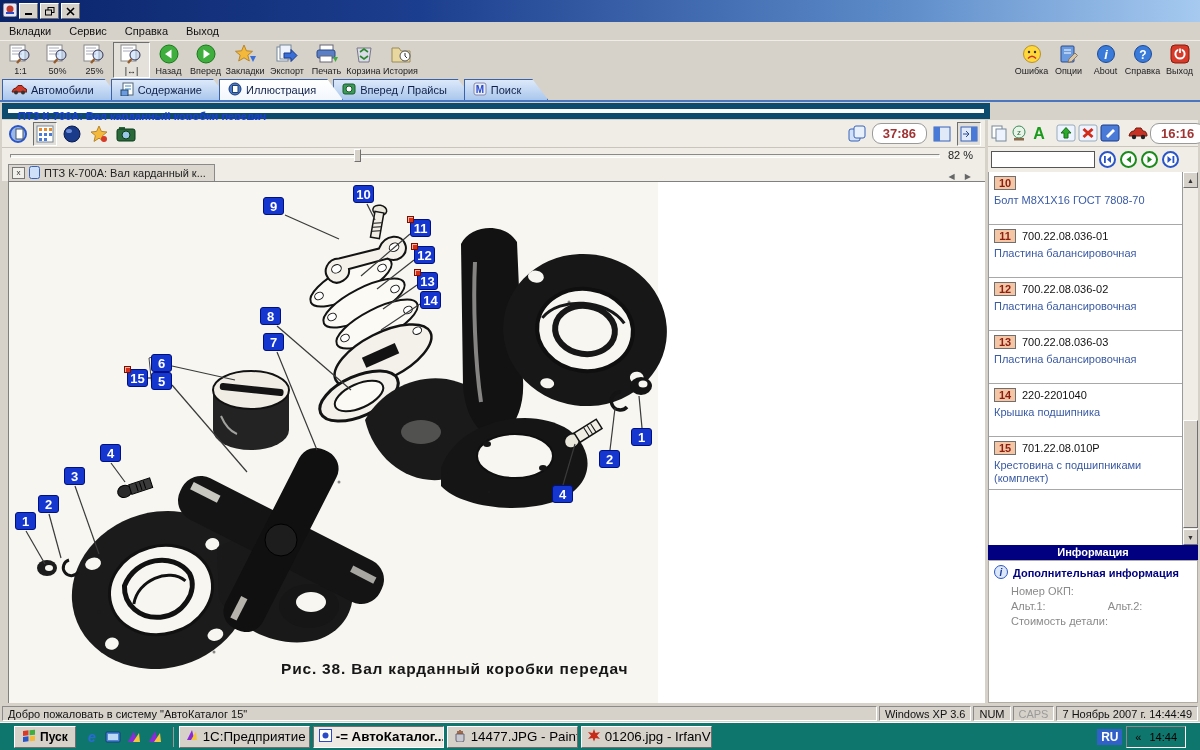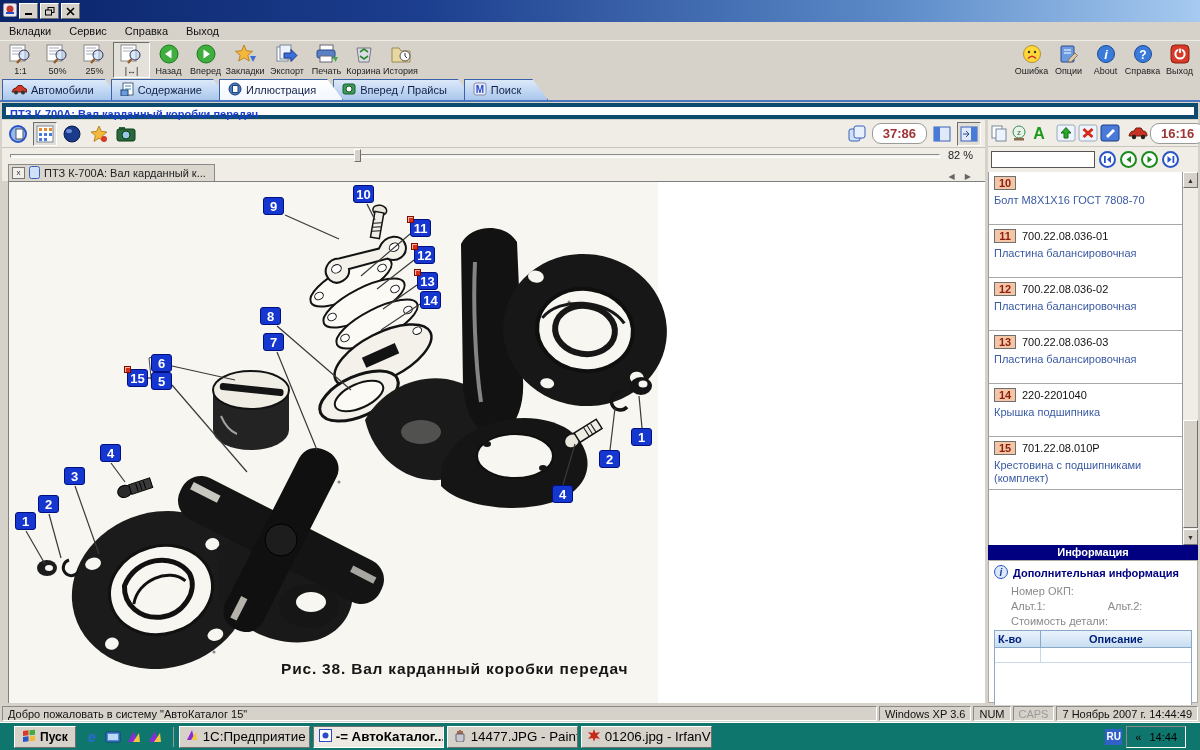--- a/index.html
+++ b/index.html
@@ -18,21 +18,21 @@
   .tb{width:37px;height:36px;display:flex;flex-direction:column;align-items:center;justify-content:flex-start;padding-top:1px;border:1px solid transparent}
   .tb .lab{font-size:9px;color:#222;line-height:10px;white-space:nowrap}
   .tb.pressed{border:1px solid;border-color:#6f6f6f #fff #fff #6f6f6f;background:#e4e1da}
   .tb.wide{width:42px}
   .tbspring{flex:1}
   
   .tabstrip{position:absolute;left:0;top:79px;width:1200px;height:23px;background:#d6d2ca;border-bottom:2px solid #4a76c0;display:flex;align-items:flex-end;padding-left:2px}
   .tab{height:21px;display:flex;align-items:center;gap:4px;padding:0 26px 0 8px;background:linear-gradient(#dde9fa,#a9c7ec);border:1px solid #3a62a8;border-bottom:none;clip-path:polygon(0 0,calc(100% - 16px) 0,100% 100%,0 100%);margin-right:-10px;font-size:11px;color:#10204a}
   .tab.active{background:linear-gradient(#ffffff,#f2f7fd);font-weight:normal;z-index:3;position:relative}
   
-  .headerbar{position:absolute;left:2px;top:103px;width:1196px;height:16px;background:#fdfdfd;border:4px solid #0c4a6e;color:#1a3fd0;font-weight:bold;padding:1px 4px;white-space:nowrap}
+  .headerbar{position:absolute;left:2px;top:103px;width:988px;height:16px;background:#fdfdfd;border:6px solid #0c4a6e;color:#1a3fd0;font-weight:bold;padding:1px 10px;white-space:nowrap}
   
   .lefttools{position:absolute;left:2px;top:120px;width:983px;height:28px;background:#efede6;border-bottom:1px solid #c9c5bc;display:flex;align-items:center;padding:0 4px;gap:3px}
   .cico{width:24px;height:24px;display:flex;align-items:center;justify-content:center;border:1px solid transparent}
   .cico.pressed{border:1px solid;border-color:#6f6f6f #fff #fff #6f6f6f;background:#e2dfd8}
   .spring{flex:1}
   .counterbox{border:1px solid #9a9a9a;border-radius:9px;background:#fff;color:#a03434;font-weight:bold;padding:2px 10px;font-size:13px}
   
   .sliderrow{position:absolute;left:2px;top:148px;width:983px;height:15px;background:#efede6;display:flex;align-items:center}
   .slidetrack{position:absolute;left:8px;top:6px;width:930px;height:4px;border:1px solid;border-color:#8a8a8a #fff #fff #8a8a8a;background:#f6f4ef}
   .slidethumb{position:absolute;left:352px;top:1px;width:7px;height:13px;background:#d6d2ca;border:1px solid;border-color:#fff #6f6f6f #6f6f6f #fff}
@@ -85,21 +85,21 @@
   .spanel.gray{color:#9a9a9a}
   
   .taskbar{position:absolute;left:0;top:722px;width:1200px;height:28px;background:#0f766e;border-top:1px solid #fff;display:flex;align-items:center;gap:3px;padding:0 14px}
   .startbtn{height:22px;display:flex;align-items:center;gap:4px;padding:0 7px;background:#d6d2ca;font-weight:bold;font-size:12px}
   .ql{display:flex;gap:3px;align-items:center;margin:0 4px}
   .qli{width:18px;height:18px;display:flex;align-items:center;justify-content:center}
   .tsep{width:1px;height:20px;background:#9a9a9a;margin:0 2px}
   .task{height:22px;width:131px;display:flex;align-items:center;gap:4px;padding:0 5px;background:#d6d2ca;white-space:nowrap;overflow:hidden}
   .task.active{background:#eceae2;border-color:#6f6f6f #fff #fff #6f6f6f;font-weight:bold}
   .tray{margin-left:auto;display:flex;align-items:center;gap:4px}
-  .rubox{width:17px;height:16px;background:#3161c8;color:#fff;font-weight:bold;font-size:10px;display:flex;align-items:center;justify-content:center}
+  .rubox{width:25px;height:16px;background:#3161c8;color:#fff;font-weight:bold;font-size:12px;display:flex;align-items:center;justify-content:center}
   .trayclock{height:22px;display:flex;align-items:center;gap:8px;border:1px solid;border-color:#8a8a8a #fff #fff #8a8a8a;padding:0 8px}
 </style>
 </head>
 <body>
 
 <div class="titlebar">
   <span><svg width="14" height="14">
         <rect width="14" height="14" rx="2" fill="#e8e8f4" stroke="#445"></rect>
         <circle cx="7" cy="6" r="3.5" fill="#c23a2a"></circle>
         <rect x="3" y="9" width="8" height="2" fill="#2a4ac8"></rect>
@@ -718,29 +718,20 @@
           <text x="7" y="11" text-anchor="middle" font-size="10" font-style="italic" font-weight="bold" fill="#1a3a9a" font-family="Liberation Serif,serif">i</text>
         </svg></span>
     <span>Дополнительная информация</span>
   </div>
   <div class="glabel">Номер ОКП:</div>
   <div class="glabel gline">
       <span>Альт.1:</span>
       <span class="g2">Альт.2:</span>
     </div>
   <div class="glabel">Стоимость детали:</div>
-  <div class="ptable">
-    <div class="hdr">
-        <span class="c1">К-во</span>
-        <span class="c2">Описание</span>
-      </div>
-    <div class="row0">
-        <span class="c1"></span>
-      </div>
-  </div>
 </div>
 
 <div class="statusbar">
   <span class="spanel msg">Добро пожаловать в систему "АвтоКаталог 15"</span>
   <span class="spanel">Windows XP 3.6</span>
   <span class="spanel">NUM</span>
   <span class="spanel gray">CAPS</span>
   <span class="spanel" style="flex:1">7 Ноябрь 2007 г. 14:44:49</span>
 </div>
 

